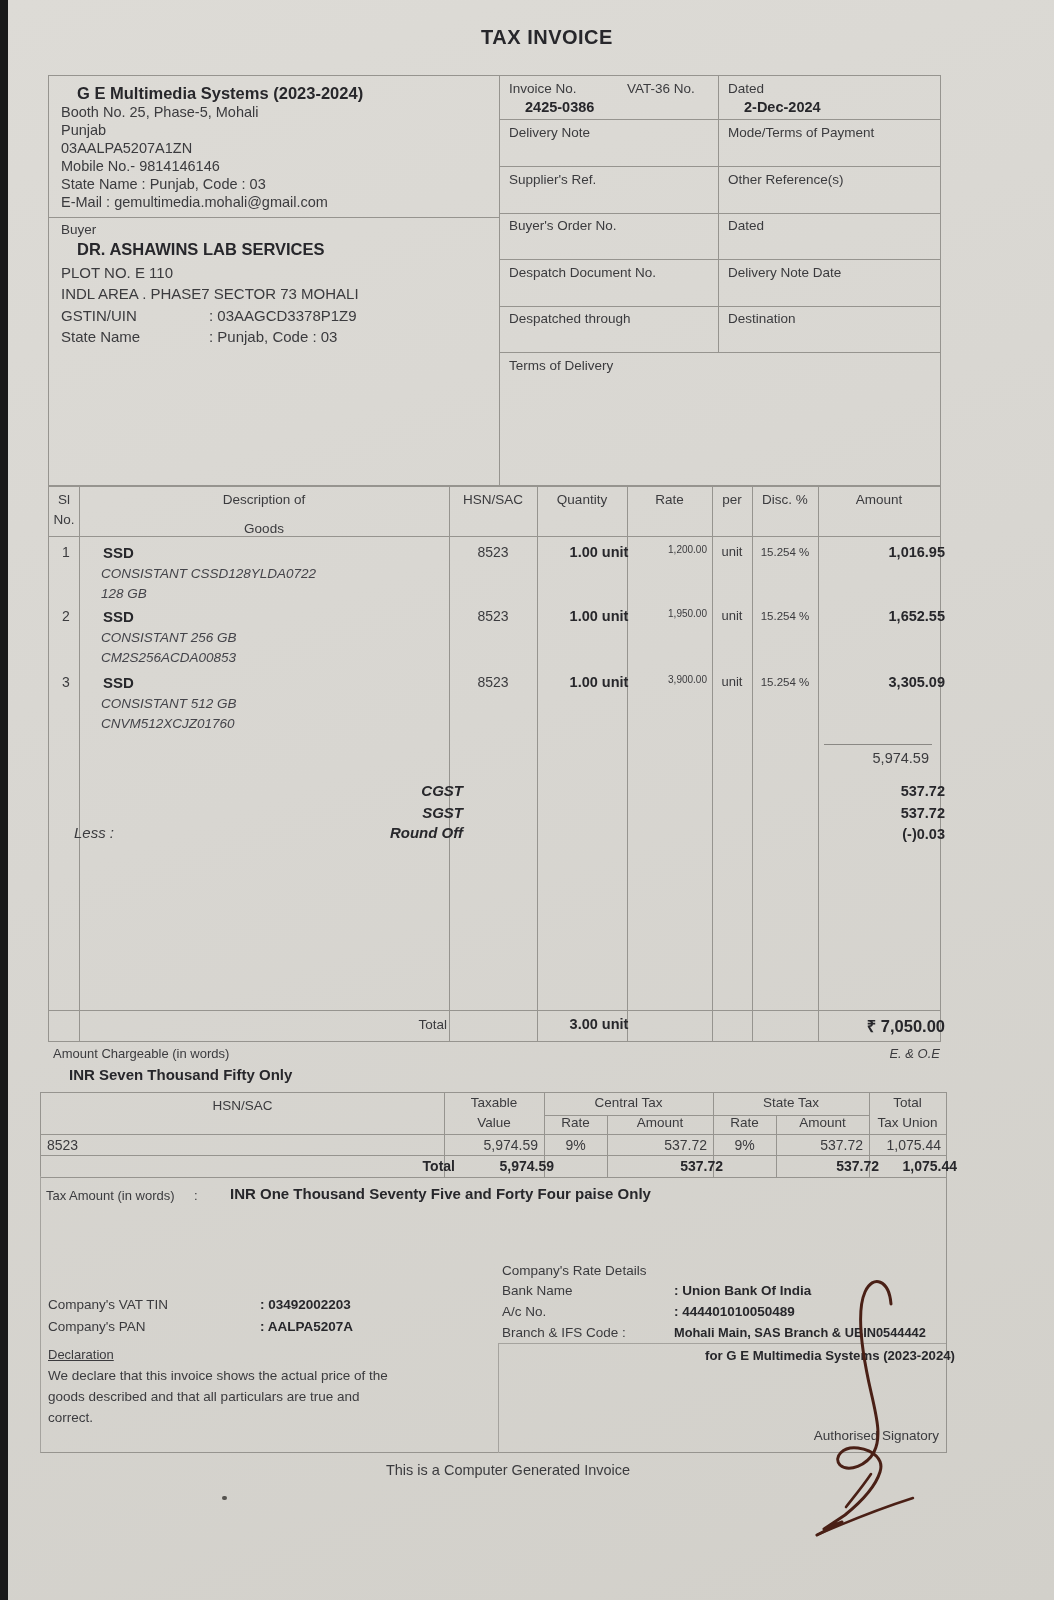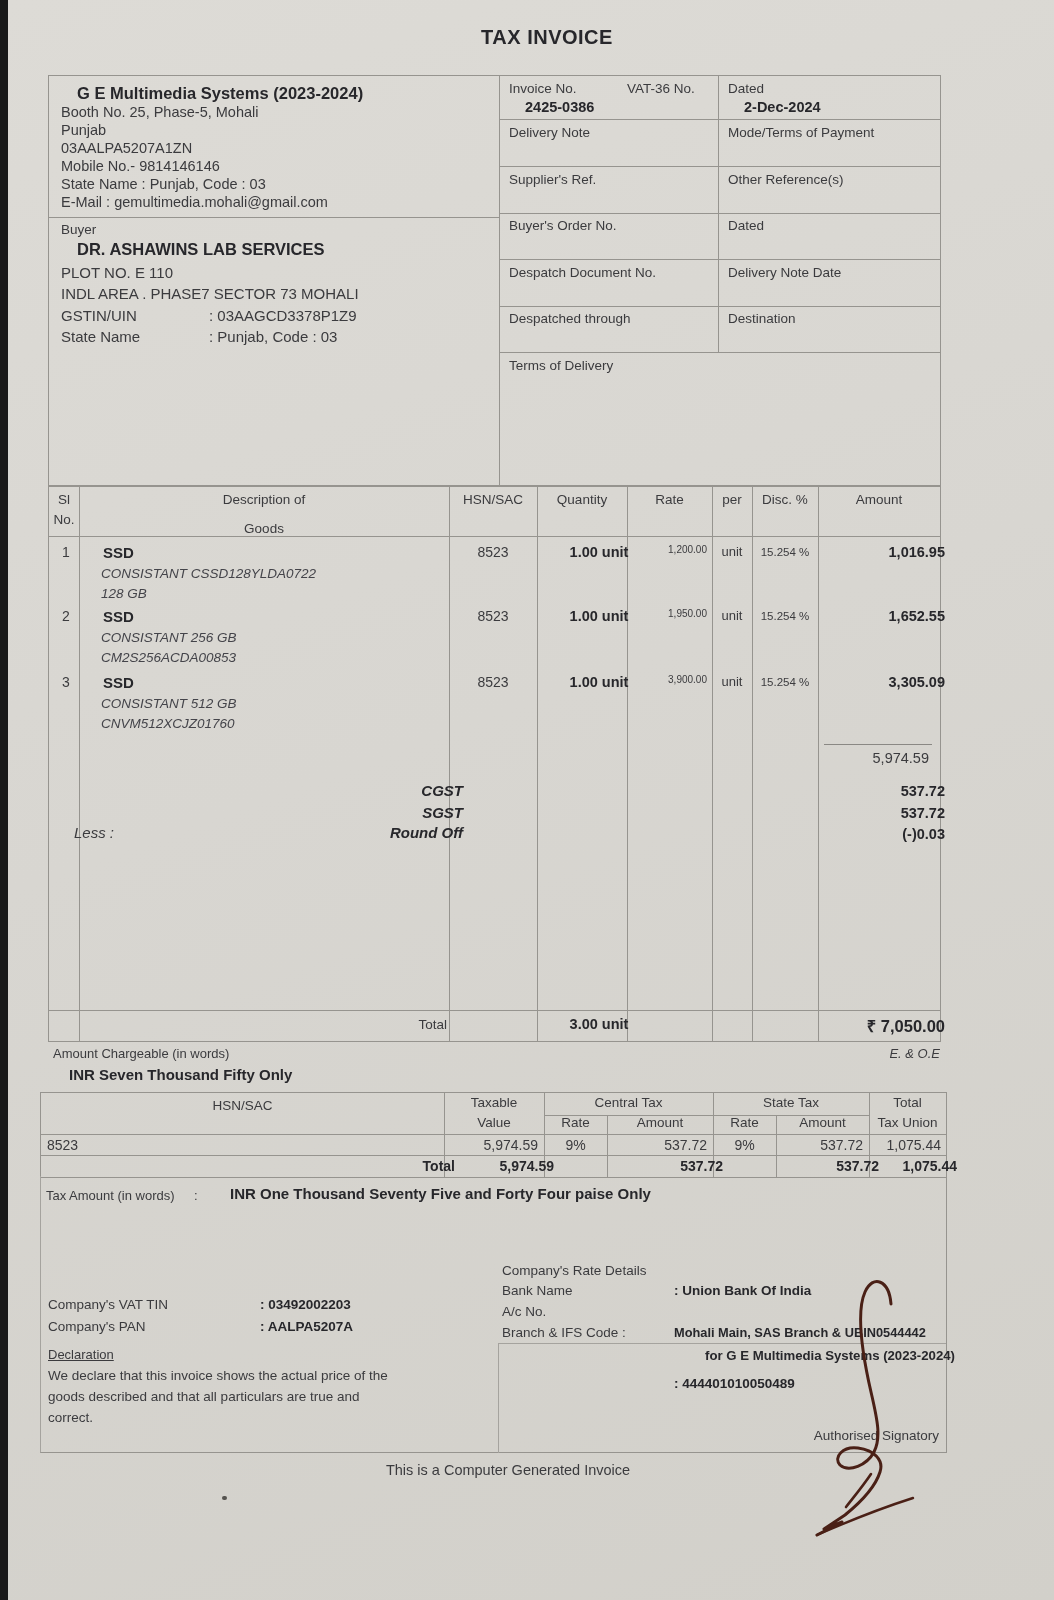--- a/index.html
+++ b/index.html
@@ -230,21 +230,21 @@
   <div class="abs sm" style="left:38px;top:1188px;">Tax Amount (in words)</div>
   <div class="abs sm" style="left:186px;top:1188px;">:</div>
   <div class="abs b" style="left:206px;top:1185px;font-size:15px;">INR One Thousand Seventy Five and Forty Four paise Only</div>
 
   <div class="abs" style="left:32px;top:1176px;width:905px;height:276px;border-left:1px solid #a5a39e;border-right:1px solid #96948f;border-bottom:1.5px solid #96948f;"></div>
 
   <div class="abs lbl" style="left:494px;top:1263px;">Company's Rate Details</div>
   <div class="abs lbl" style="left:494px;top:1283px;">Bank Name</div>
   <div class="abs b lbl" style="left:650px;top:1283px;">:  Union Bank Of India</div>
   <div class="abs lbl" style="left:494px;top:1304px;">A/c No.</div>
-  <div class="abs b lbl" style="left:650px;top:1376px;">:  444401010050489</div>
+  <div class="abs b lbl" style="left:650px;top:1304px;">:  444401010050489</div>
   <div class="abs lbl" style="left:494px;top:1325px;">Branch &amp; IFS Code :</div>
   <div class="abs b" style="left:650px;top:1325px;font-size:12.8px;">Mohali Main, SAS Branch &amp; UBIN0544442</div>
 
   <div class="abs lbl" style="left:40px;top:1297px;">Company's VAT TIN</div>
   <div class="abs b lbl" style="left:236px;top:1297px;">:  03492002203</div>
   <div class="abs lbl" style="left:40px;top:1319px;">Company's PAN</div>
   <div class="abs b lbl" style="left:236px;top:1319px;">:  AALPA5207A</div>
 
   <div class="abs" style="left:490px;top:1343px;width:447px;height:109px;border-top:1px solid #a5a39e;border-left:1px solid #a5a39e;">
     <div class="abs b rt" style="left:0;top:4px;width:440px;font-size:13.2px;">for G E Multimedia Systems (2023-2024)</div>

